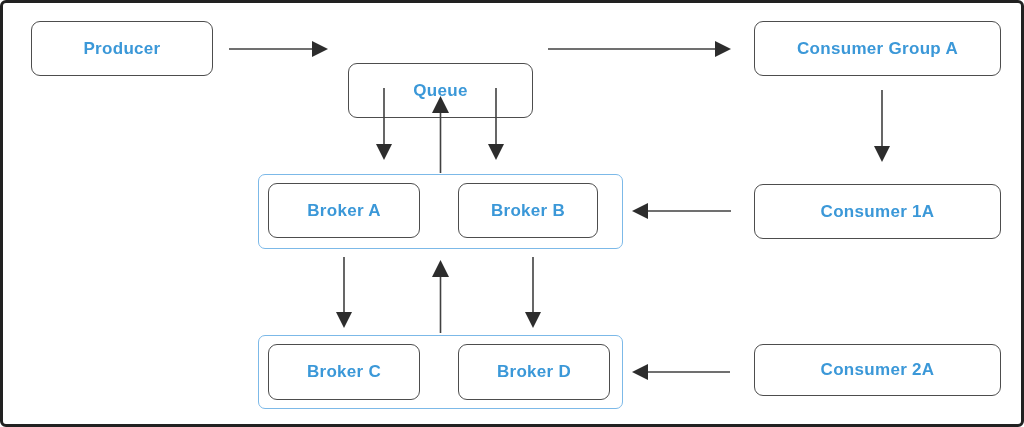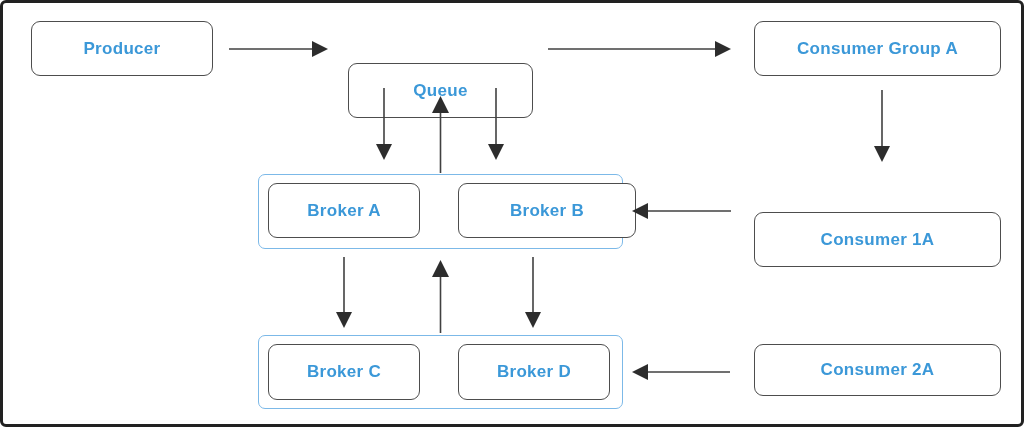--- a/index.html
+++ b/index.html
@@ -73,25 +73,25 @@
   </div>
 
   <div class="node" style="left:751px; top:18px; width:247px; height:55px;">
     <span class="label">Consumer Group A</span>
   </div>
 
   <div class="node" style="left:265px; top:180px; width:152px; height:55px;align-items:center;">
     <span class="label">Broker A</span>
   </div>
 
-  <div class="node" style="left:455px; top:180px; width:178px; height:55px;align-items:center;">
+  <div class="node" style="left:455px; top:180px; width:140px; height:55px;align-items:center;">
     <span class="label">Broker B</span>
   </div>
 
-  <div class="node" style="left:751px; top:181px; width:247px; height:55px;margin-top:28px;">
+  <div class="node" style="left:751px; top:181px; width:247px; height:55px;">
     <span class="label">Consumer 1A</span>
   </div>
 
   <div class="node" style="left:265px; top:341px; width:152px; height:56px;">
     <span class="label">Broker C</span>
   </div>
 
   <div class="node" style="left:455px; top:341px; width:152px; height:56px;">
     <span class="label">Broker D</span>
   </div>

